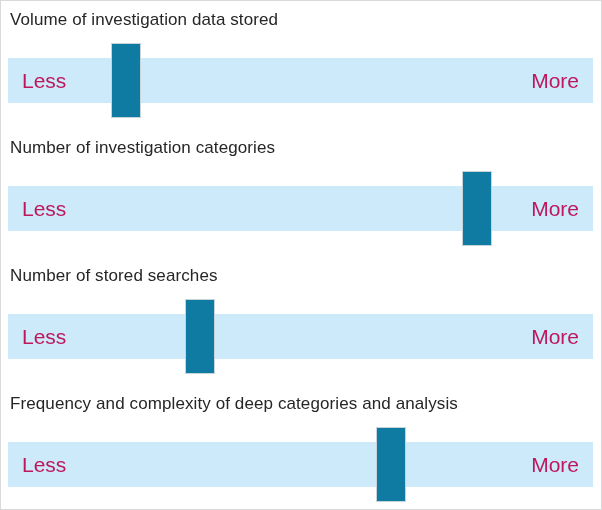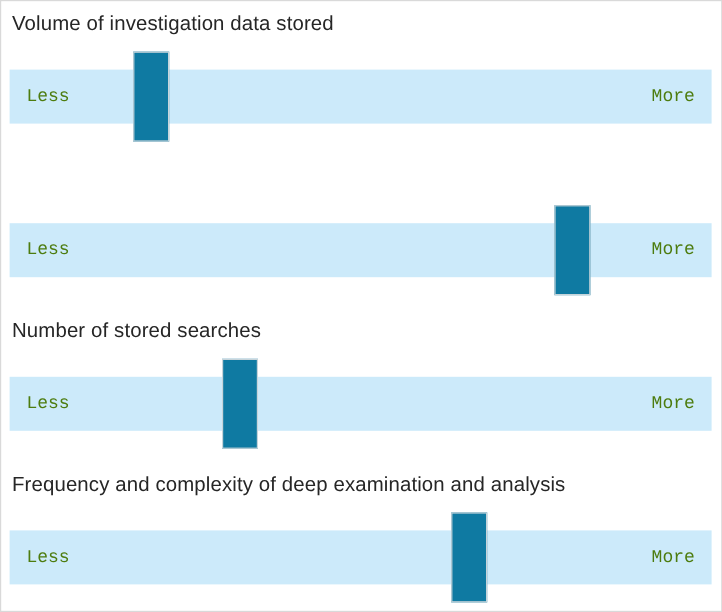--- a/index.html
+++ b/index.html
@@ -48,23 +48,22 @@
     top: 22px;
     width: 585px;
     height: 45px;
     background: #cceafa;
   }
   .track-label {
     position: absolute;
     top: 0;
     height: 45px;
     line-height: 45px;
-    font-size: 15px;
-    color: #4d7c0f;
-    font-family: Liberation Mono, monospace;
+    font-size: 21px;
+    color: #be185d;
   }
   .track-label.less {
     left: 14px;
   }
   .track-label.more {
     right: 14px;
     margin-left: 24px;
   }
   .slider-thumb {
     position: absolute;
@@ -86,20 +85,21 @@
     <div class="slider-row">
       <div class="slider-track">
         <span class="track-label less">Less</span>
         <span class="track-label more">More</span>
       </div>
       <div class="slider-thumb" style="left: 110px;"></div>
     </div>
   </div>
 
   <div class="slider-group" style="top:136px;">
+    <div class="slider-title">Number of investigation categories</div>
     <div class="slider-row">
       <div class="slider-track">
         <span class="track-label less">Less</span>
         <span class="track-label more">More</span>
       </div>
       <div class="slider-thumb" style="left: 461px;"></div>
     </div>
   </div>
 
   <div class="slider-group" style="top:264px;">
@@ -107,21 +107,21 @@
     <div class="slider-row">
       <div class="slider-track">
         <span class="track-label less">Less</span>
         <span class="track-label more">More</span>
       </div>
       <div class="slider-thumb" style="left: 184px;"></div>
     </div>
   </div>
 
   <div class="slider-group" style="top:392px;">
-    <div class="slider-title">Frequency and complexity of deep examination and analysis</div>
+    <div class="slider-title">Frequency and complexity of deep categories and analysis</div>
     <div class="slider-row">
       <div class="slider-track">
         <span class="track-label less">Less</span>
         <span class="track-label more">More</span>
       </div>
       <div class="slider-thumb" style="left: 375px;"></div>
     </div>
   </div>
 
 </div>

